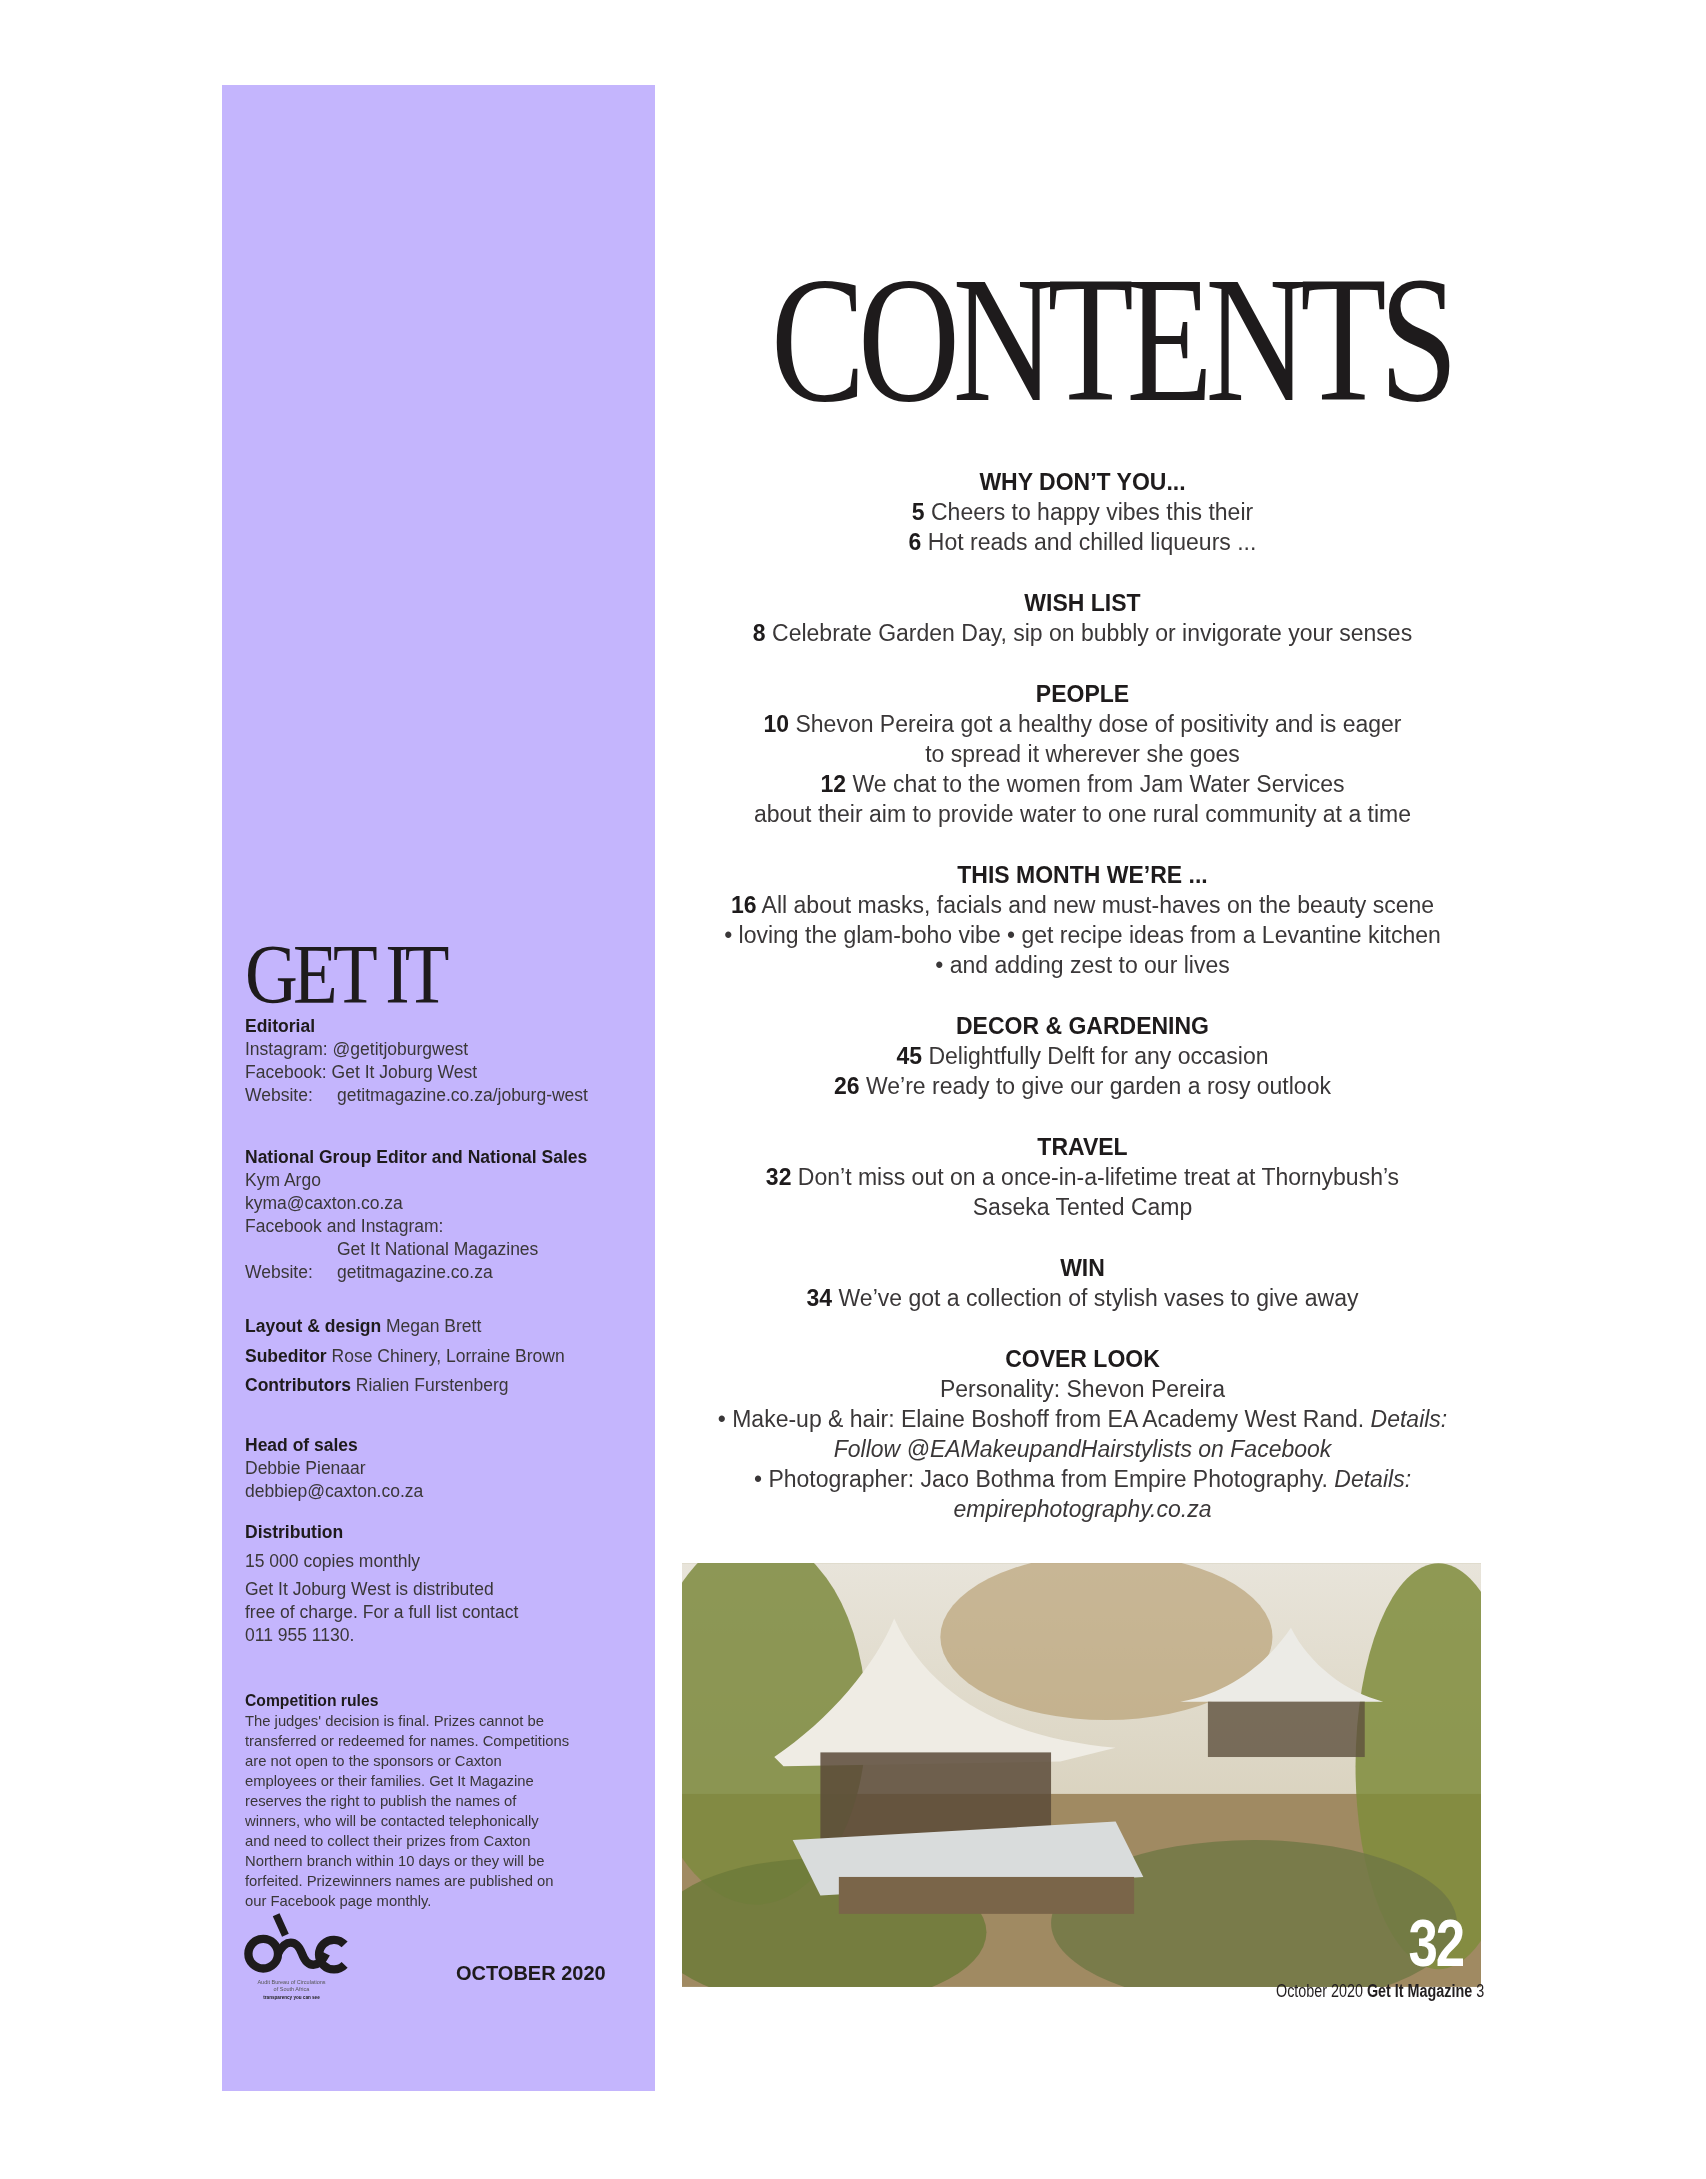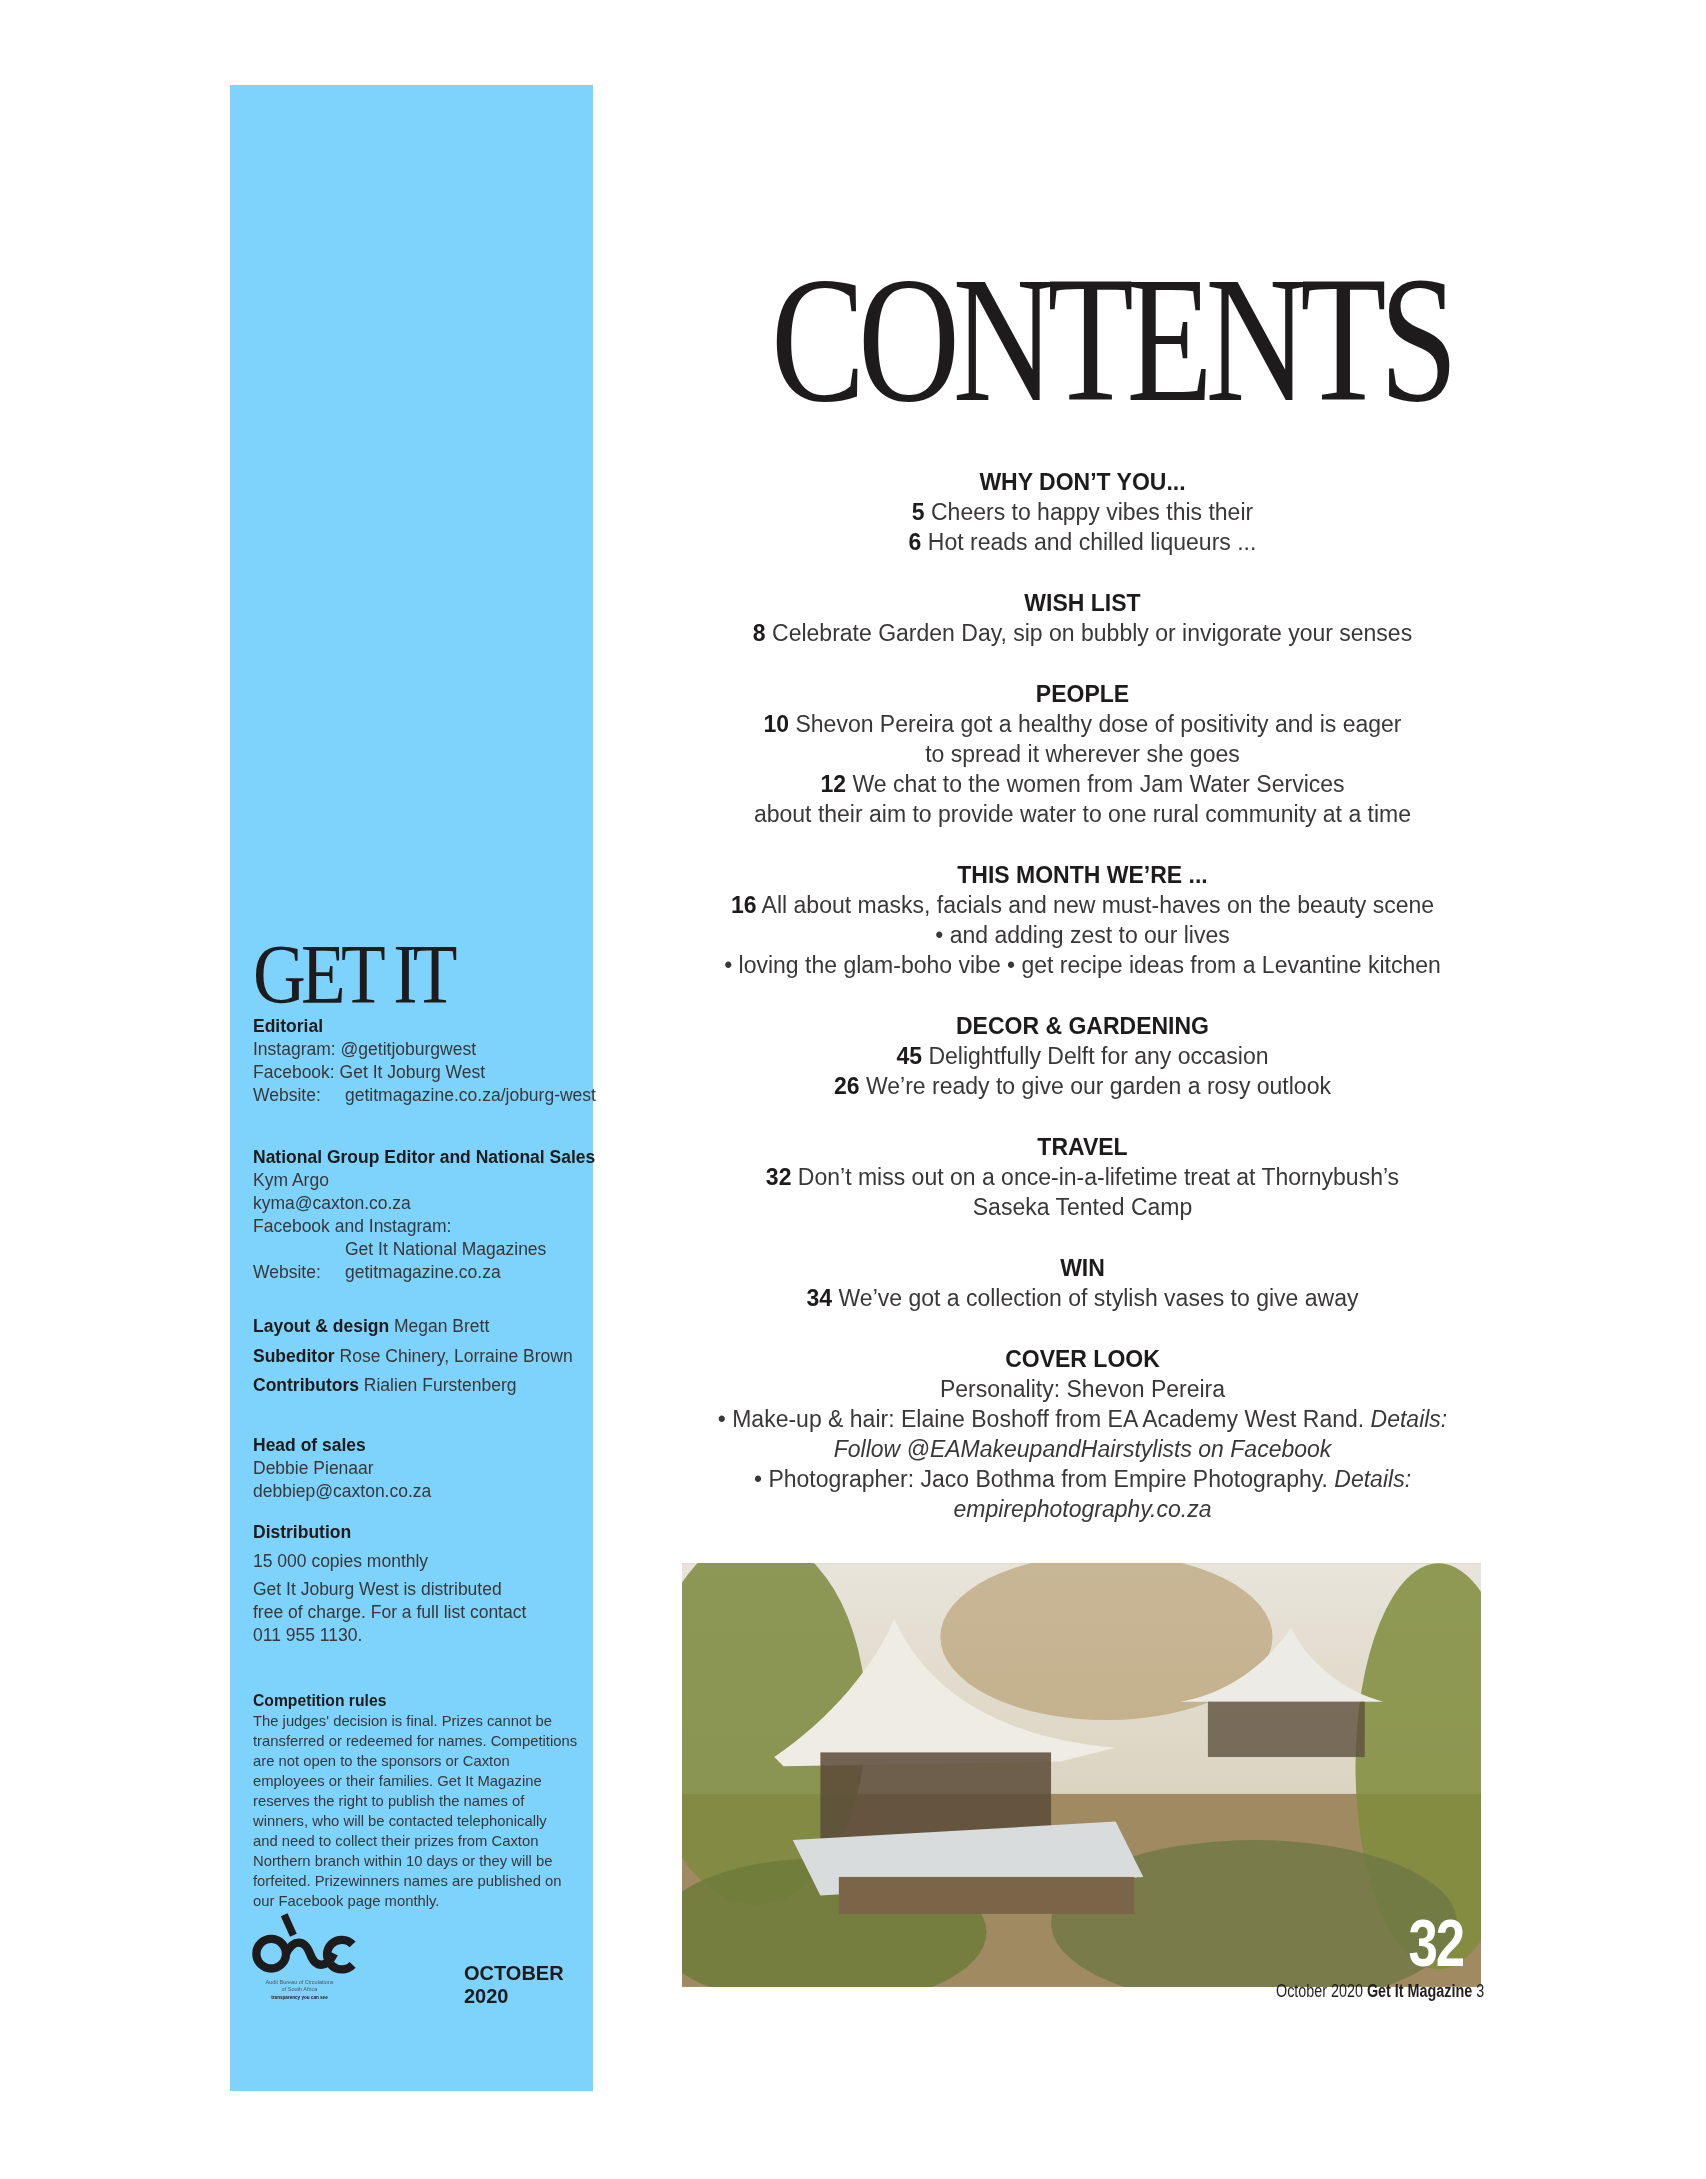--- a/index.html
+++ b/index.html
@@ -1,23 +1,22 @@
 <!DOCTYPE html>
 <html style="font-size:14.8px"><head>
 <meta charset="utf-8">
 <style>
   html, body { margin: 0; padding: 0; }
   body {
     width: 1706px; height: 2179px; background: #ffffff; position: relative; overflow: hidden;
     font-family: "Liberation Sans", sans-serif; color: #231f20;
   }
   .sidebar {
-    position: absolute; left: 222px; top: 85px; width: 363px; height: 2006px;
-    background: #7dd3fc;
-    margin-left: 8px;
+    position: absolute; left: 222px; top: 85px; width: 433px; height: 2006px;
+    background: #c4b5fd;
   }
   .brand {
     position: absolute; left: 23px; top: 847px;
     font-family: "Liberation Serif", serif; font-size: 85px; line-height: 1;
     letter-spacing: -5.5px; transform: scaleX(0.86); transform-origin: left top;
     color: #1e1b1c;
   }
   .sblock { position: absolute; left: 23px; width: 406px; font-size: 17.5px; line-height: 23px; color: #3a3738; }
   .sblock .h { font-weight: bold; color: #1e1b1c; }
   .row { display: flex; }
@@ -173,22 +172,22 @@
       <span class="line section-head">PEOPLE</span>
       <span class="line"><span class="pg">10</span> <span>Shevon Pereira got a healthy dose of positivity and is eager</span></span>
       <span class="line">to spread it wherever she goes</span>
       <span class="line"><span class="pg">12</span> <span>We chat to the women from Jam Water Services</span></span>
       <span class="line">about their aim to provide water to one rural community at a time</span>
     </div>
 
     <div class="section">
       <span class="line section-head">THIS MONTH WE’RE ...</span>
       <span class="line"><span class="pg">16</span> <span>All about masks, facials and new must-haves on the beauty scene</span></span>
+      <span class="line">• loving the glam-boho vibe • get recipe ideas from a Levantine kitchen</span>
       <span class="line">• and adding zest to our lives</span>
-      <span class="line">• loving the glam-boho vibe • get recipe ideas from a Levantine kitchen</span>
     </div>
 
     <div class="section">
       <span class="line section-head">DECOR &amp; GARDENING</span>
       <span class="line"><span class="pg">45</span> <span>Delightfully Delft for any occasion</span></span>
       <span class="line"><span class="pg">26</span> <span>We’re ready to give our garden a rosy outlook</span></span>
     </div>
 
     <div class="section">
       <span class="line section-head">TRAVEL</span>

